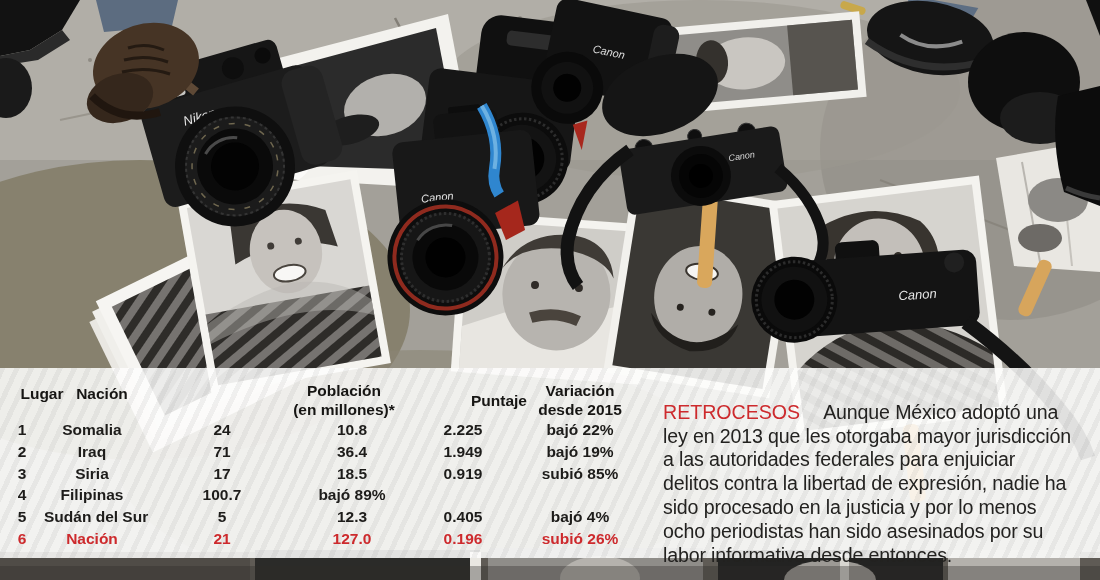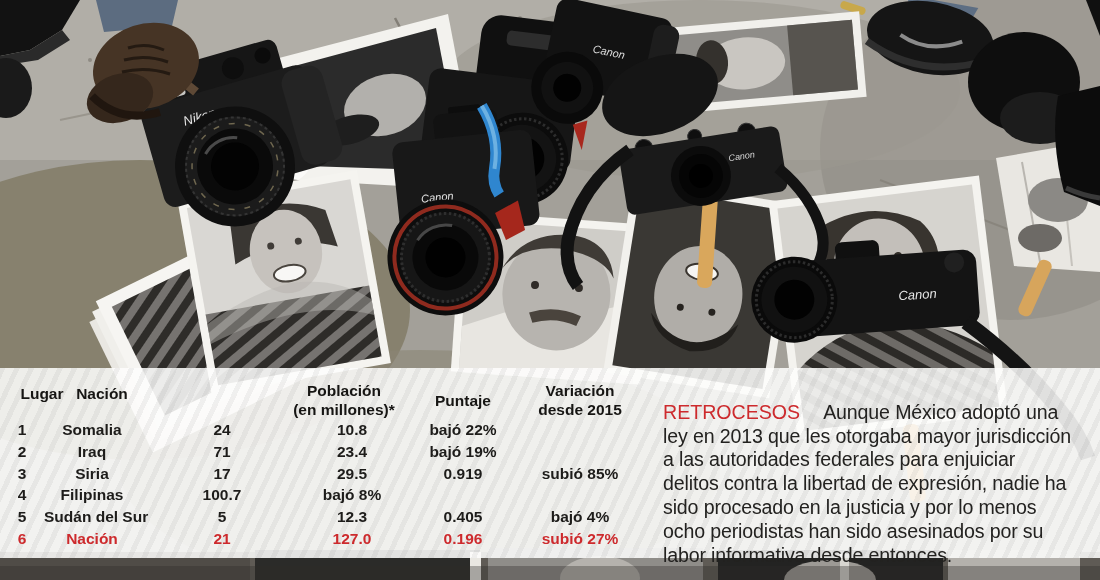--- a/index.html
+++ b/index.html
@@ -12,21 +12,21 @@
         background:
           repeating-linear-gradient(115deg, rgba(130,130,130,0.10) 0 5px, rgba(255,255,255,0) 5px 13px),
           rgba(253,253,252,0.88);}
 
   
   .tbl{position:absolute;inset:0;color:#1d1c1a;padding-left:19px;}
   .th{position:absolute;top:13px;transform:translateX(-50%);text-align:center;
       font-weight:700;font-size:15.5px;line-height:19px;white-space:nowrap;color:#161513;}
   .th span{display:block;}
   .th.single{padding-top:3px;}
-  .th.mid{padding-top:10px;}
+  .th.mid{padding-top:10px;margin-left:36px;}
   .rows{position:absolute;left:0;top:51px;}
   .trow{display:grid;grid-template-columns:44px 96px 164px 96px 126px 108px;
         height:21.8px;line-height:21.8px;font-size:15.5px;font-weight:700;}
   .trow>div{text-align:center;white-space:nowrap;}
   .trow.hl{color:var(--red);}
 
   
   .caption{position:absolute;left:663px;top:13px;width:408px;
            font-size:19.6px;line-height:23.9px;color:#232220;letter-spacing:-0.15px;}
   .caption .lead{font-weight:400;color:var(--red);margin-right:23px;letter-spacing:0;}
@@ -294,57 +294,59 @@
           <span>Variación</span>
           <span>desde 2015</span>
         </div>
 
       <div class="rows">
         <div class="trow">
           <div>1</div>
           <div>Somalia</div>
           <div>24</div>
           <div>10.8</div>
+          <div>2.225</div>
           <div>bajó 22%</div>
         </div>
         <div class="trow">
           <div>2</div>
           <div>Iraq</div>
           <div>71</div>
-          <div>23.4</div>
+          <div>36.4</div>
+          <div>1.949</div>
           <div>bajó 19%</div>
         </div>
         <div class="trow">
           <div>3</div>
           <div>Siria</div>
           <div>17</div>
-          <div>29.5</div>
+          <div>18.5</div>
           <div>0.919</div>
           <div>subió 85%</div>
         </div>
         <div class="trow">
           <div>4</div>
           <div>Filipinas</div>
           <div>100.7</div>
-          <div>bajó 8%</div>
+          <div>bajó 89%</div>
         </div>
         <div class="trow">
           <div>5</div>
           <div>Sudán del Sur</div>
           <div>5</div>
           <div>12.3</div>
           <div>0.405</div>
           <div>bajó 4%</div>
         </div>
         <div class="trow hl">
           <div>6</div>
           <div>Nación</div>
           <div>21</div>
           <div>127.0</div>
           <div>0.196</div>
-          <div>subió 27%</div>
+          <div>subió 26%</div>
         </div>
       </div>
     </div>
 
     <p class="caption"><span class="lead">RETROCESOS</span><span>Aunque México adoptó una ley en 2013 que les otorgaba mayor jurisdic­ción a las autoridades federales para enjuiciar delitos contra la libertad de expresión, nadie ha sido procesado en la justicia y por lo menos ocho periodistas han sido asesinados por su labor informativa desde entonces.</span></p>
   </div>
 </div>
 
 </body></html>

